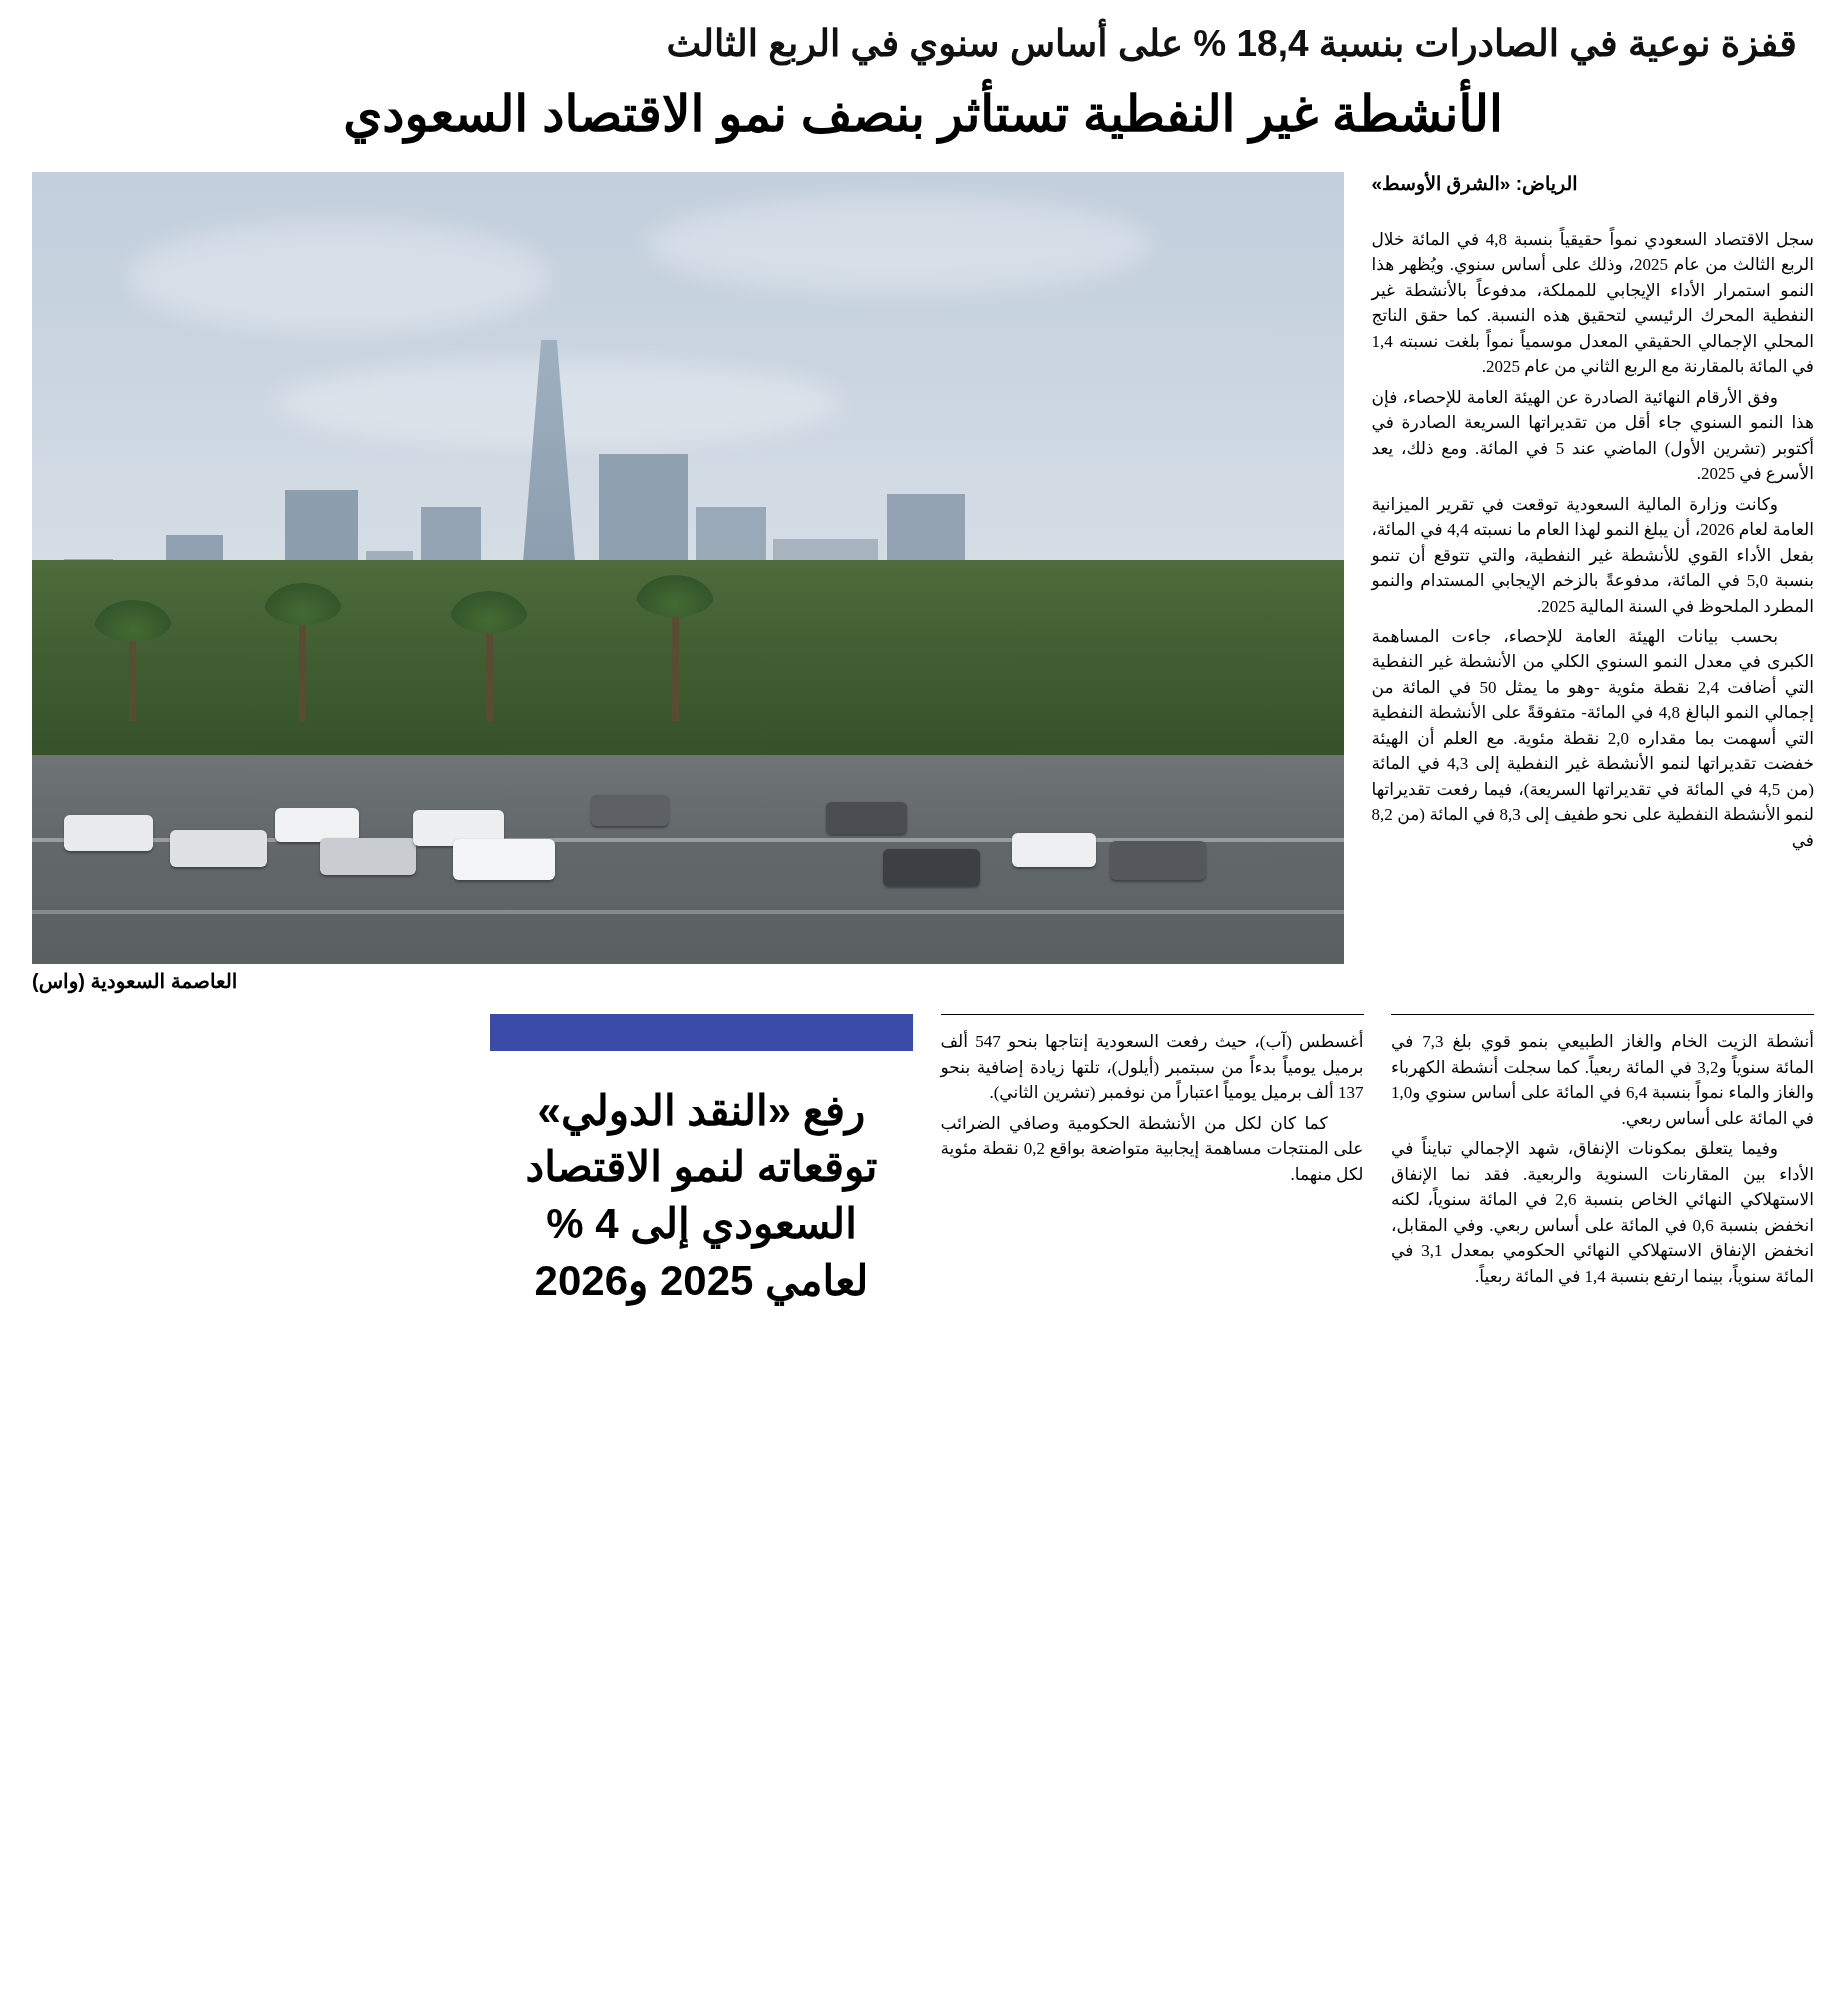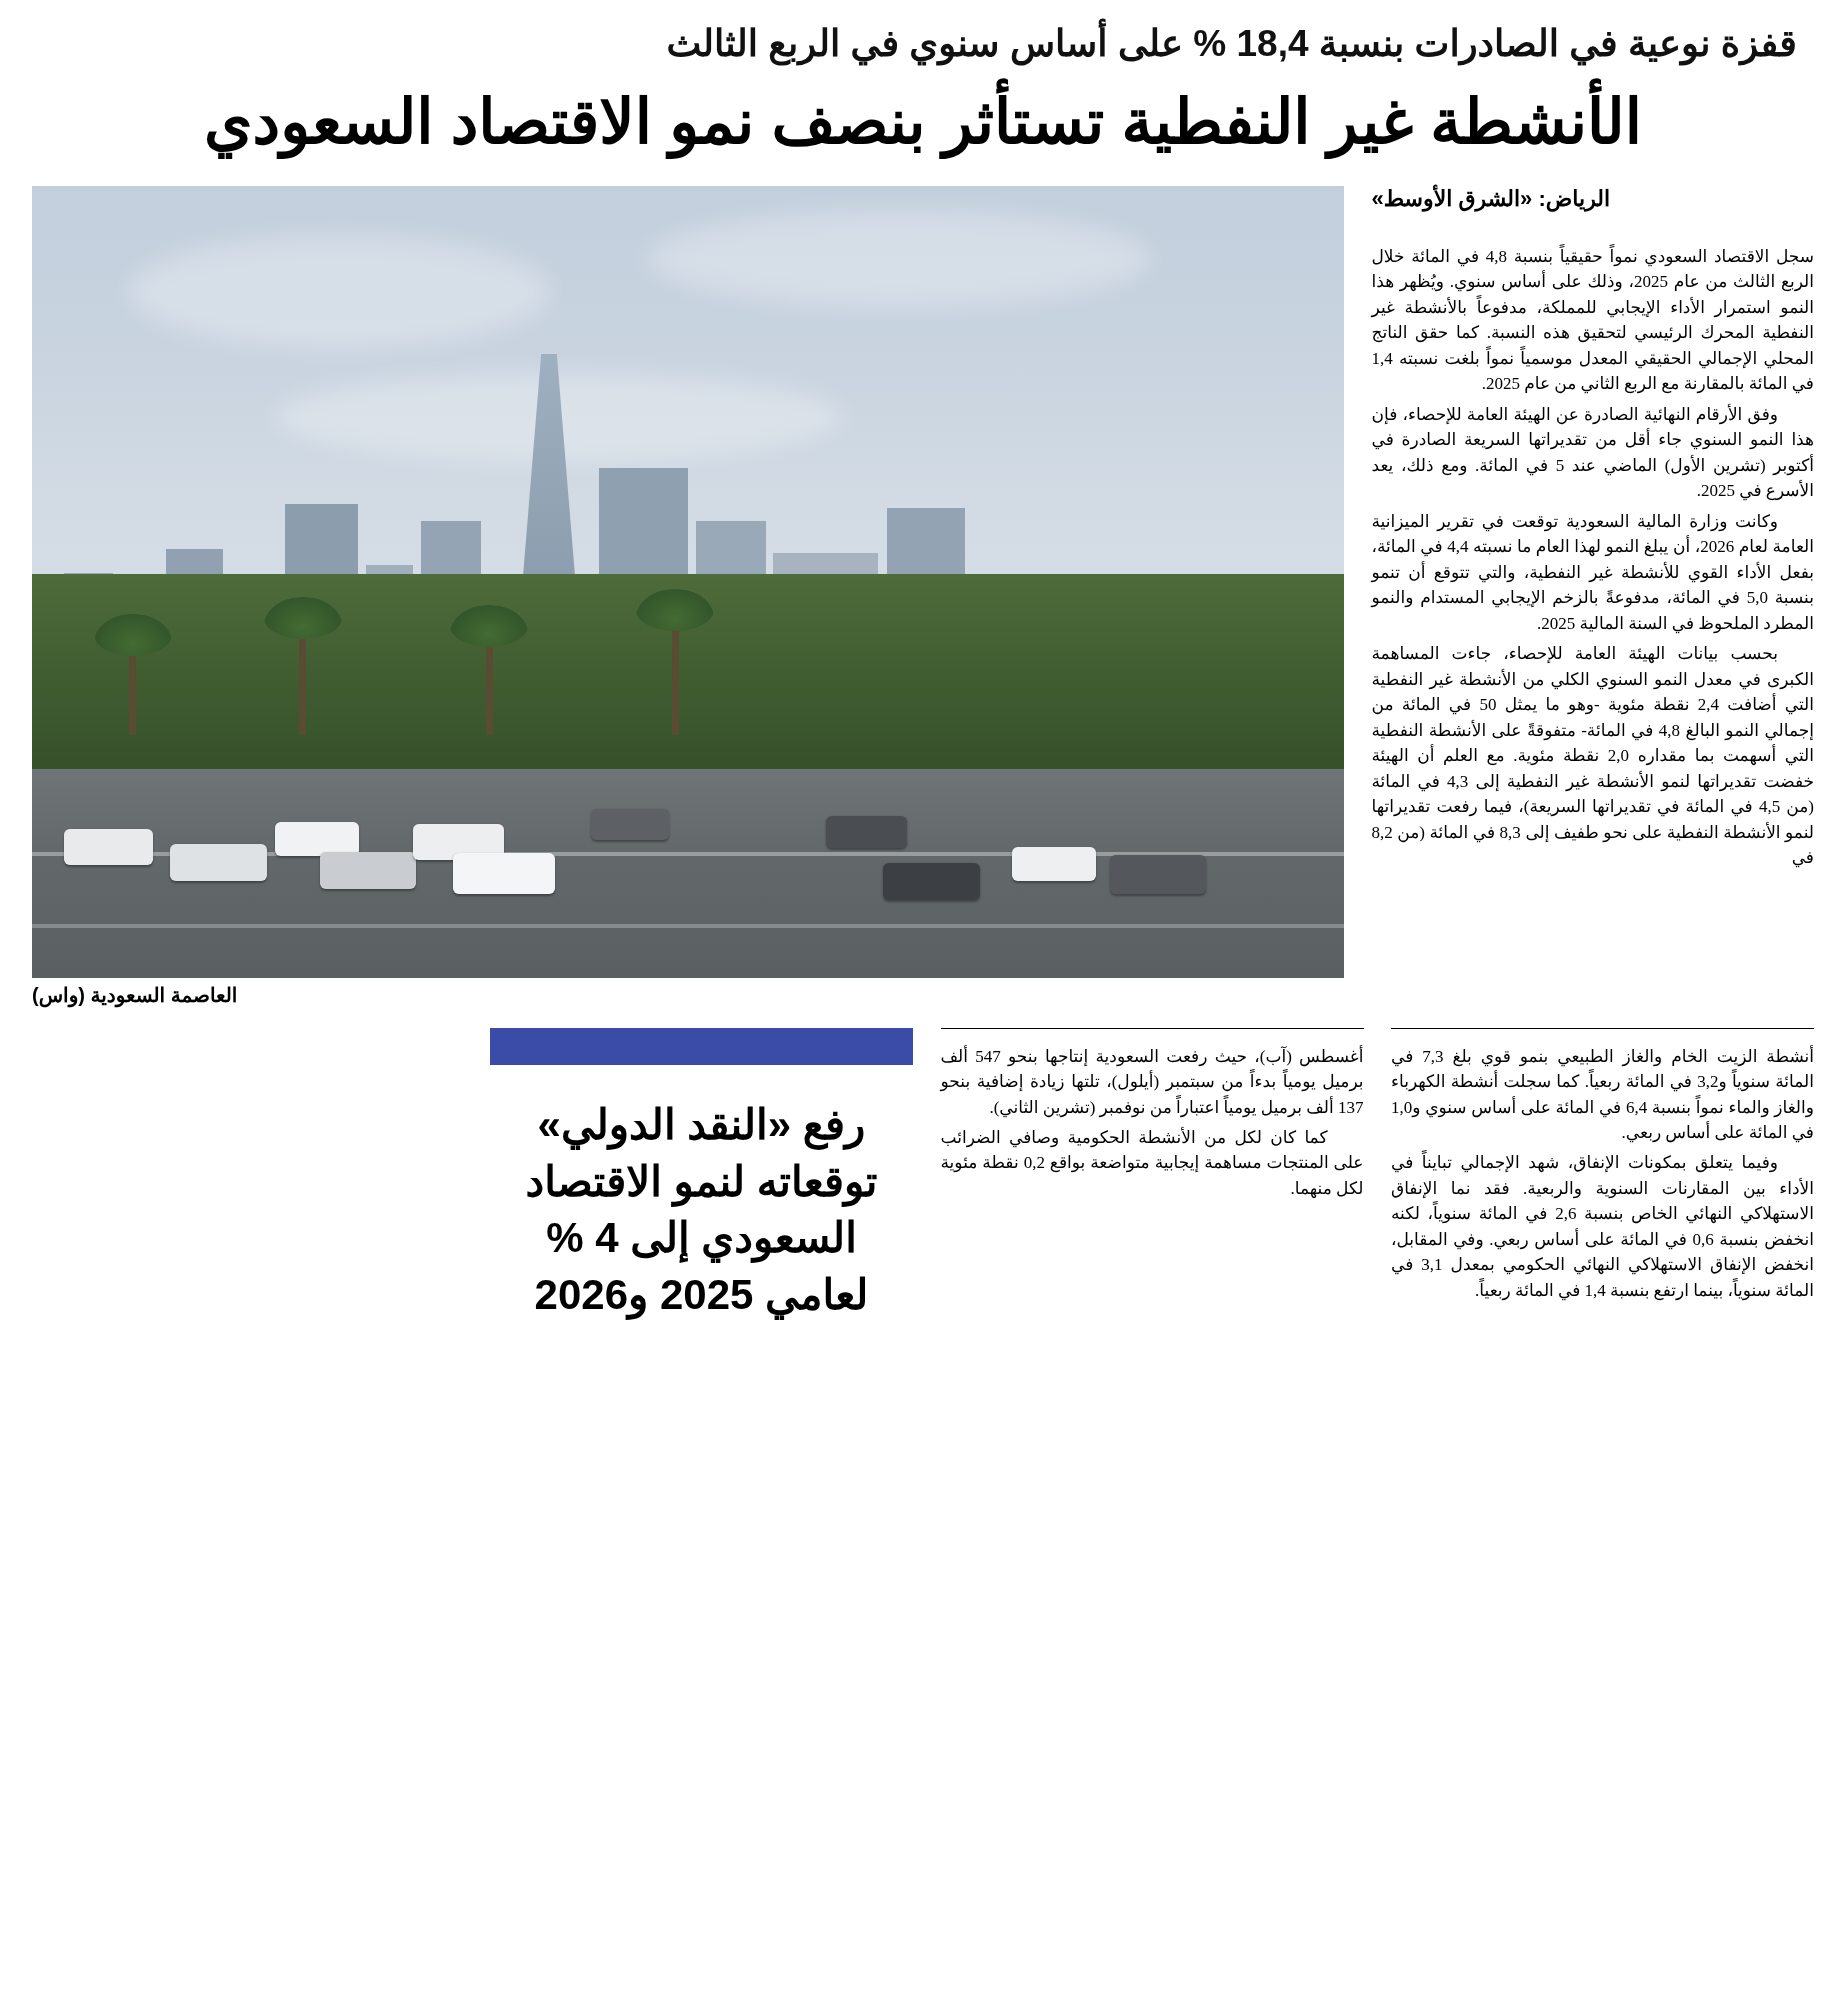--- a/index.html
+++ b/index.html
@@ -30,21 +30,21 @@
     font-size: 37px;
     line-height: 1.25;
     color: #111111;
     margin: 21px 49px 15px 49px;
     letter-spacing: -0.4px;
   }
   .headline {
     text-align: center;
     font-family: "Liberation Sans", sans-serif;
     font-weight: bold;
-    font-size: 62px;
+    font-size: 50px;
     line-height: 1.18;
     color: #000000;
     margin: 18px 32px 0 32px;
     letter-spacing: -1.2px;
   }
 
   
   .upper {
     display: flex;
     flex-direction: row;
@@ -133,21 +133,21 @@
     color: #000;
   }
 
   .col-right-top {
     width: 454px;
   }
   .byline {
     text-align: left;
     font-family: "Liberation Sans", sans-serif;
     font-weight: bold;
-    font-size: 22px;
+    font-size: 19px;
     margin-bottom: 32px;
     color: #000;
   }
   .rule {
     border: 0;
     border-top: 1.6px solid #000;
     margin: 0 0 14.6px 0;
   }
 
   

